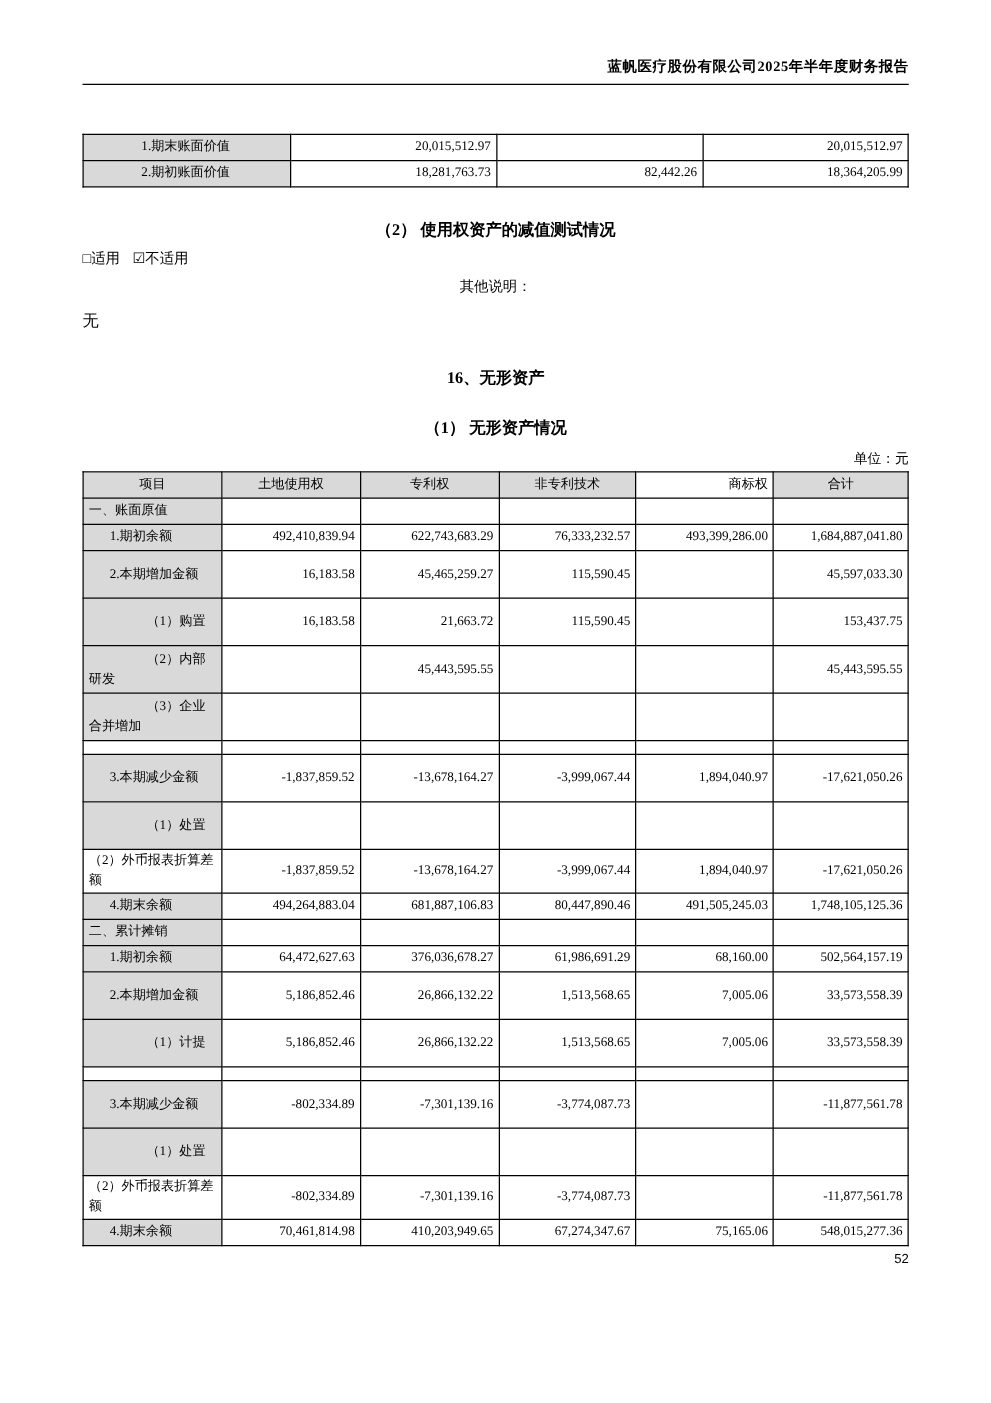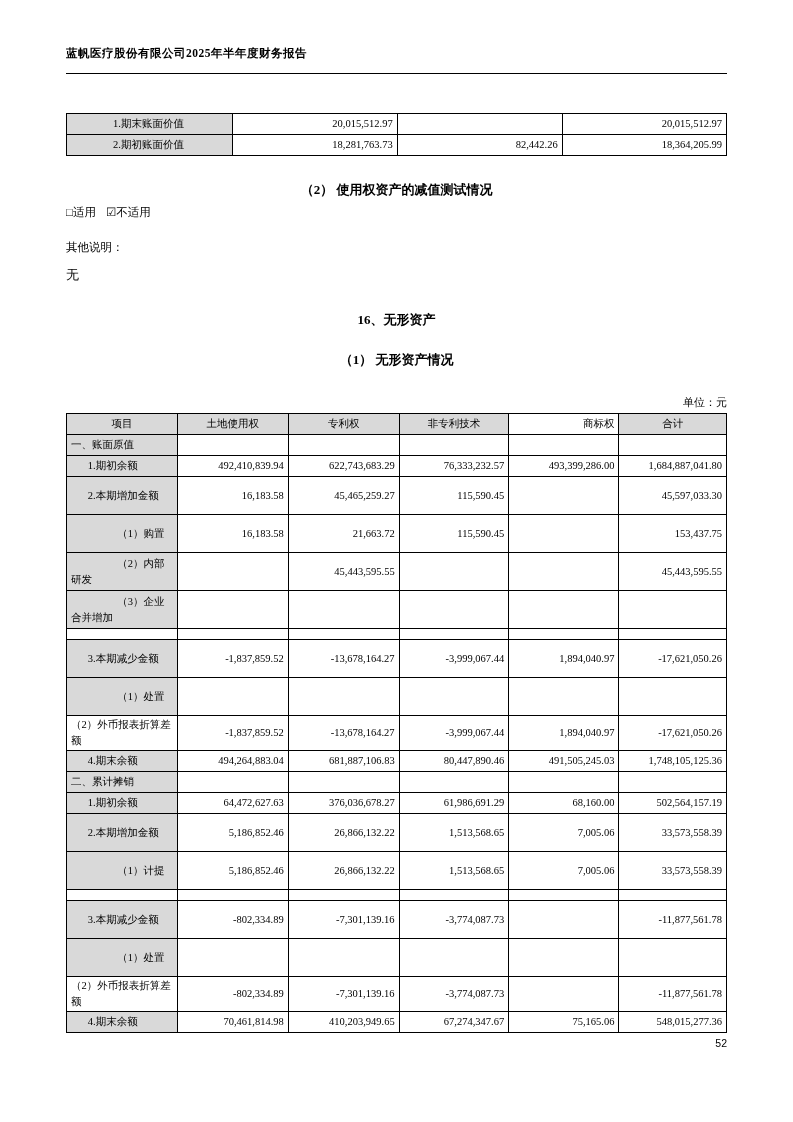--- a/index.html
+++ b/index.html
@@ -8,24 +8,25 @@
     width: 793px; height: 1122px;
     background: #ffffff;
     color: #000000;
     font-family: "Liberation Serif", "DejaVu Serif", serif;
     overflow: hidden;
     position: relative;
   }
   .page { padding: 46px 66px 0 66px; }
 
   .doc-header {
+    text-align: right;
     font-weight: bold;
     font-size: 11.5px;
     letter-spacing: 0.5px;
-    padding-bottom: 12px;
+    padding-bottom: 6px;
     border-bottom: 1px solid #000;
   }
 
   table.tbl {
     border-collapse: collapse;
     table-layout: fixed;
     width: 100%;
     font-size: 10.5px;
     border: 1.5px solid #000;
   }
@@ -44,25 +45,25 @@
   .hdr-white { background: #ffffff; text-align: right; }
 
   .carry-table { margin-top: 39px; }
   .carry-table td { height: 21px; padding-left: 23px; }
   .carry-table .lbl { text-indent: 2.2em; }
 
   .h-bold { font-weight: bold; font-size: 13px; text-align: center; }
   .impairment-heading { margin-top: 25px; }
   .apply-line { font-size: 11.5px; margin-top: 6px; }
   .apply-line .gap { display: inline-block; width: 10px; }
-  .note-label { font-size: 11.5px; margin-top: 20px; }
+  .note-label { font-size: 11.5px; margin-top: 8px; text-align: center; }
   .note-value { font-size: 13px; margin-top: 11px; }
   .assets-heading { margin-top: 27px; }
   .assets-sub-heading { margin-top: 22px; }
-  .unit-line { text-align: right; font-size: 11px; margin-top: 26px; margin-bottom: 3px; }
+  .unit-line { text-align: right; font-size: 11px; margin-top: 8px; margin-bottom: 3px; }
 
   .main-table .ind1 { text-indent: 1.6em; }
   .main-table .ind2 { text-indent: 4.4em; }
   .r-s td { height: 21px; }
   .r-d td { height: 38px; }
   .r-m td { height: 35px; }
   .r-t td { height: 11px; }
 
   .page-num {
     text-align: right;

